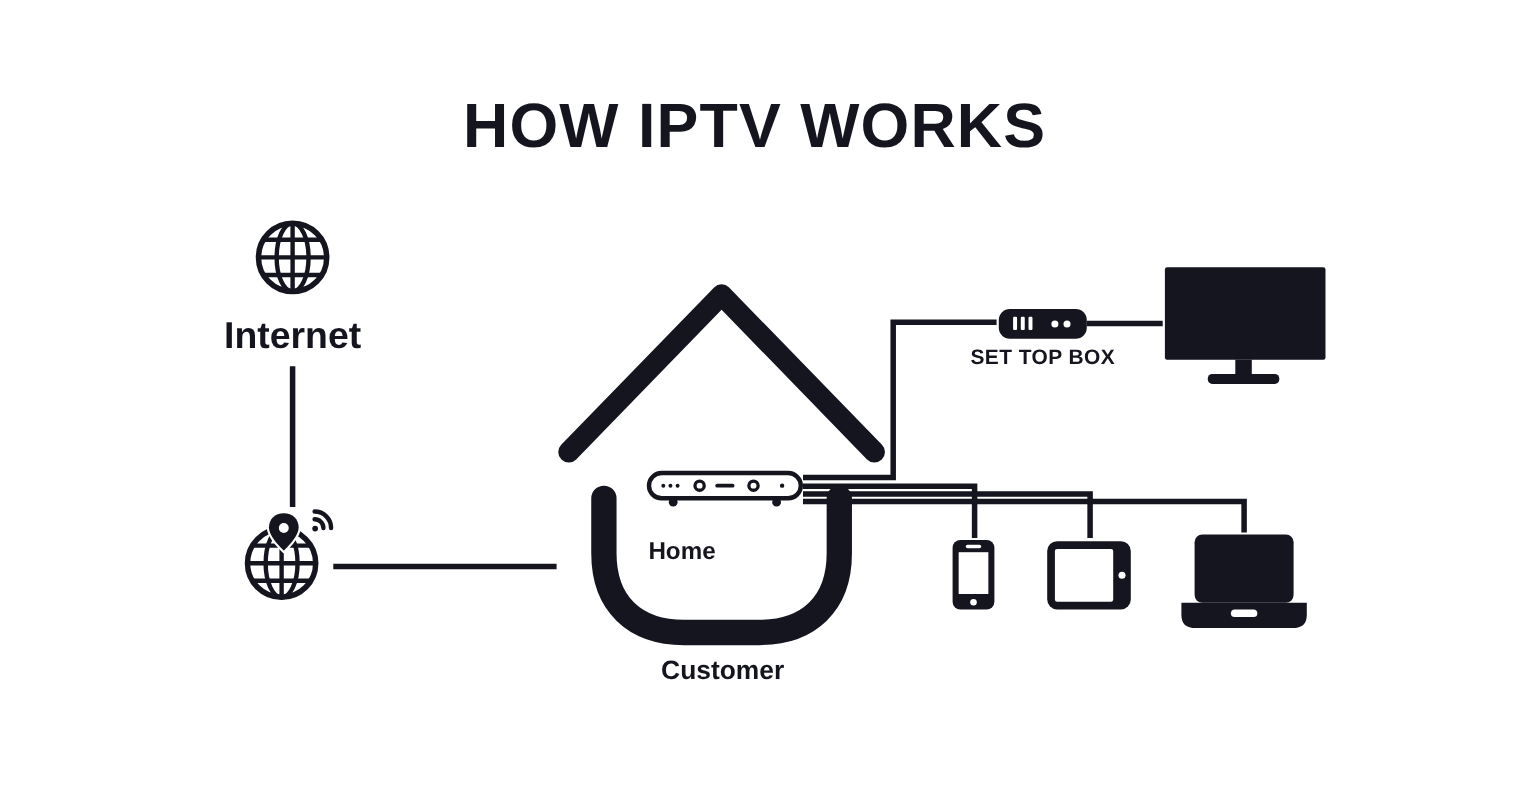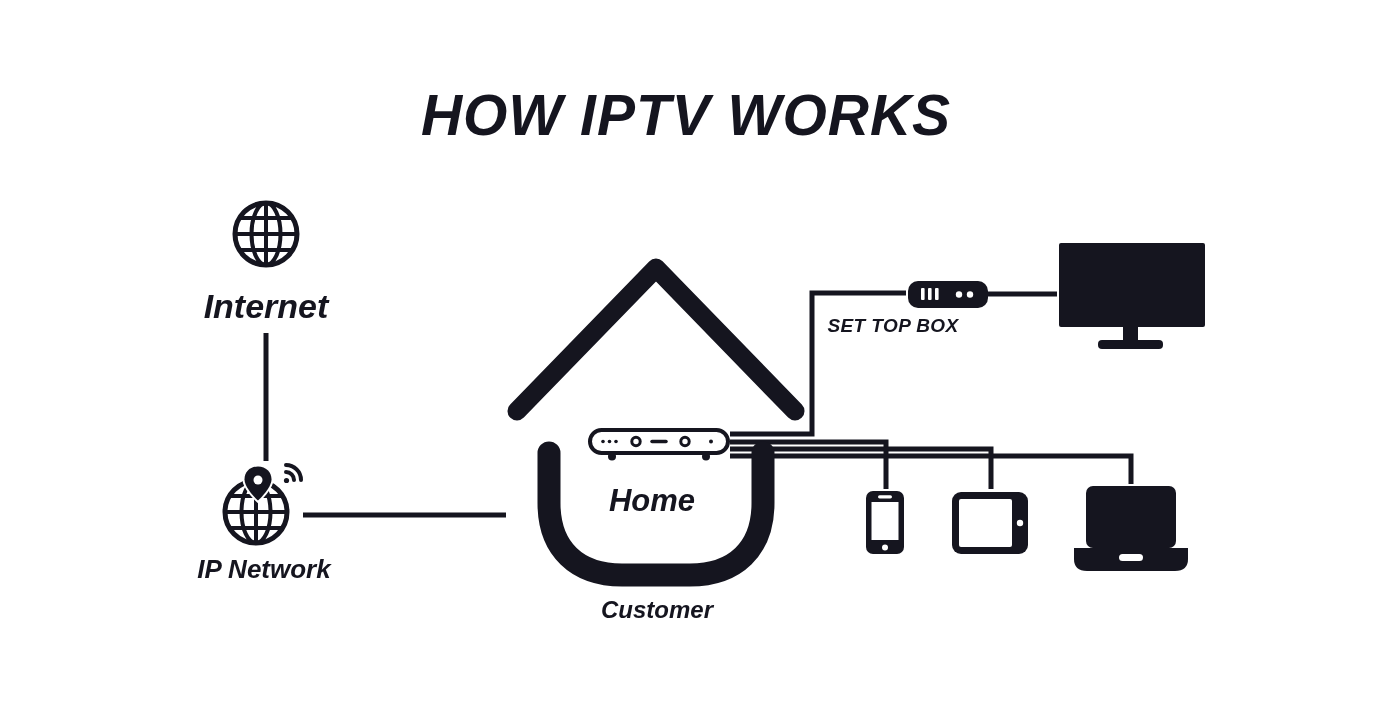--- a/index.html
+++ b/index.html
@@ -4,21 +4,20 @@
 <style>
   html, body { margin: 0; padding: 0; background: #ffffff; }
   .canvas {
     position: relative;
     width: 1372px;
     height: 720px;
     background: var(--background, #ffffff);
     color: var(--ink, #15151f);
     font-family: "Liberation Sans", sans-serif;
     overflow: hidden;
-    font-style: italic;
   }
   .title {
     position: absolute;
     top: 82px;
     left: 0;
     width: 100%;
     margin: 0;
     text-align: center;
     font-size: 57px;
     font-weight: 800;
@@ -134,23 +133,22 @@
 
     <g>
       <rect x="1086" y="486" width="90" height="62" rx="7" fill="currentColor"></rect>
       <path d="M1074,548 L1188,548 L1188,559 Q1188,571 1175,571 L1087,571 Q1074,571 1074,559 Z" fill="currentColor"></path>
       <rect x="1119" y="554" width="24" height="7" rx="3.5" fill="#ffffff"></rect>
     </g>
   </svg>
 
   <div class="label" style="left:266px; top:306px; font-size:34px;">Internet</div>
 
-  <div class="label" style="left:264px; top:569px; font-size:26px;">IP Network</div>
 
-  <div class="label" style="left:652px; top:501px; font-size:31px; line-height:1.45;">
+  <div class="label" style="left:620px; top:501px; font-size:22px; line-height:1.45;">
     <div>Home</div>
   </div>
 
   <div class="label" style="left:657px; top:610px; font-size:24px;">Customer</div>
 
-  <div class="label" style="left:893px; top:326px; font-size:19px; letter-spacing:0.4px;">SET TOP BOX</div>
+  <div class="label" style="left:948px; top:326px; font-size:19px; letter-spacing:0.4px;">SET TOP BOX</div>
 
 </div>
 
 </body></html>

